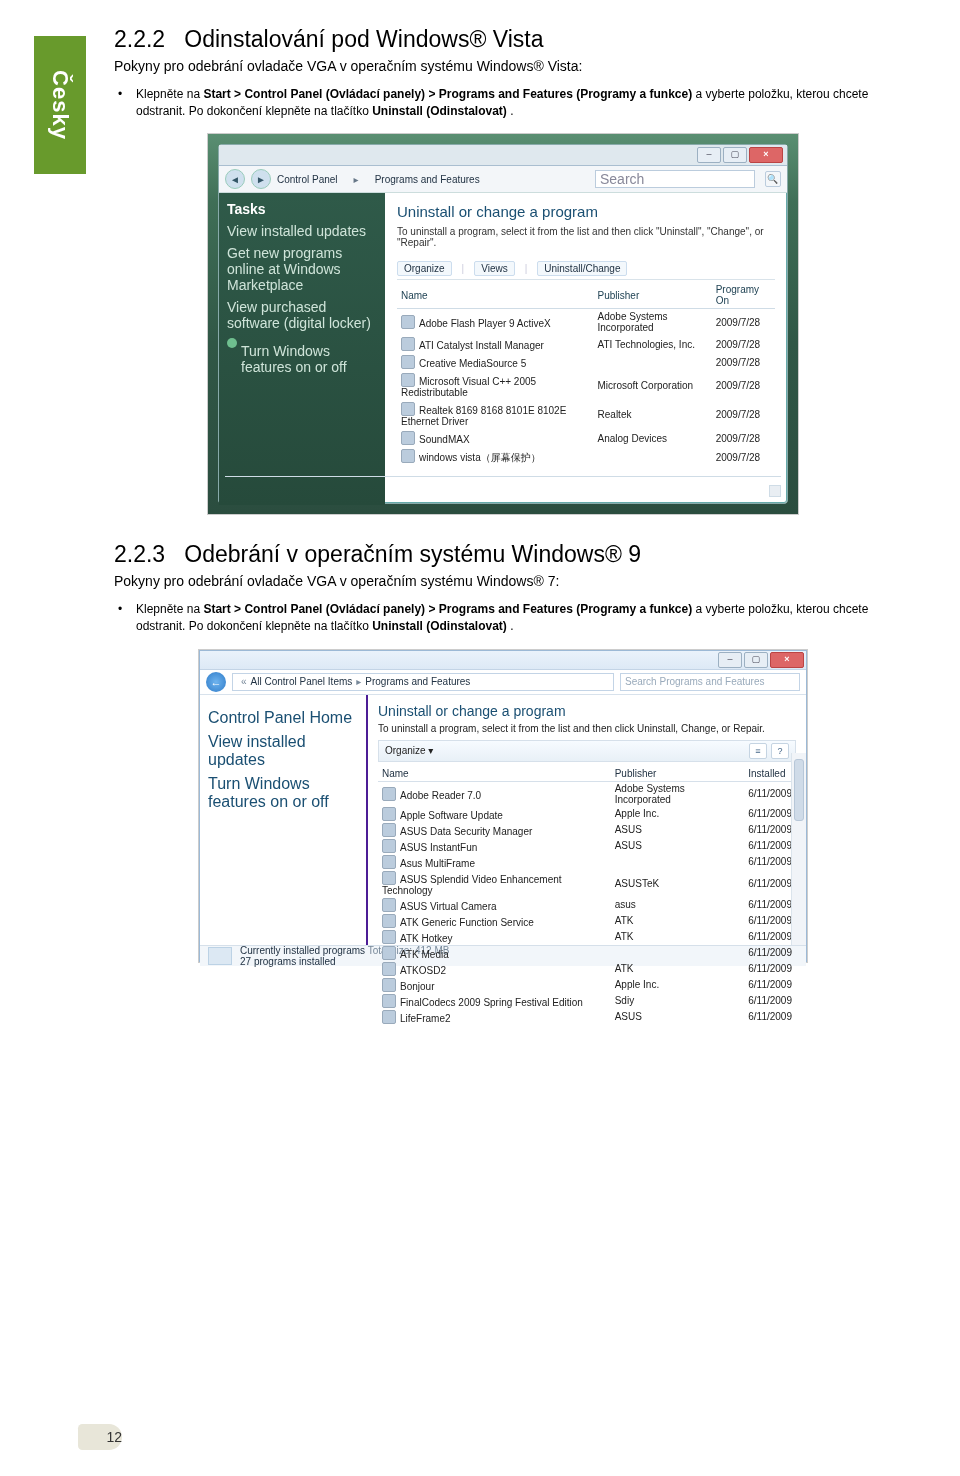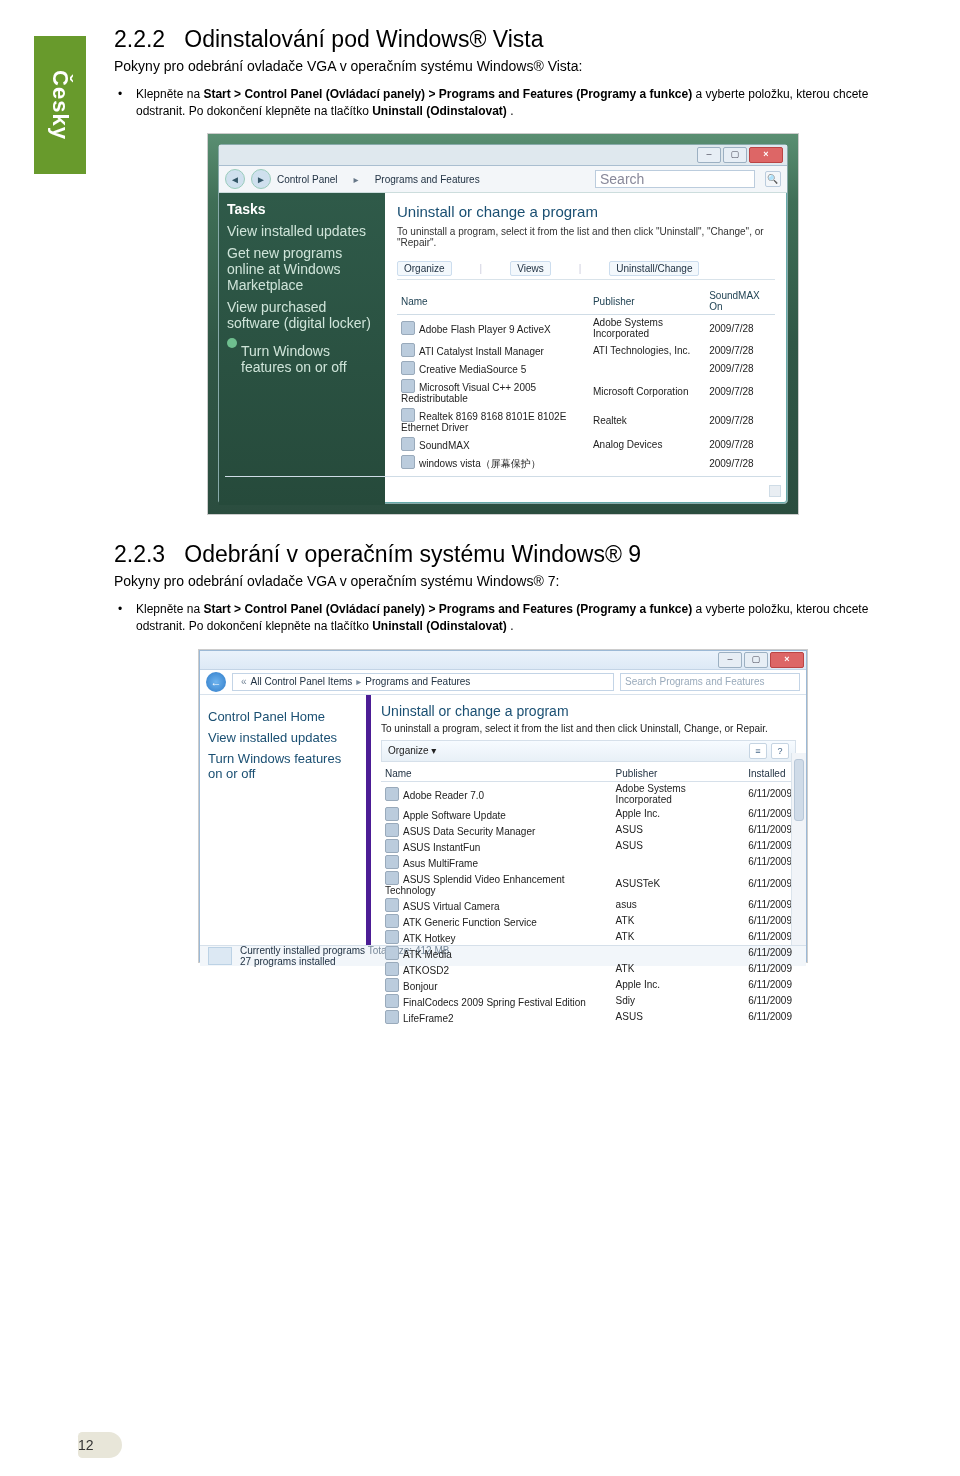--- a/index.html
+++ b/index.html
@@ -1,19 +1,19 @@
 <!DOCTYPE html>
 <html><head>
 <meta charset="utf-8">
 <style>
 html,body{margin:0;padding:0;background:#fff;font-family:Arial,Helvetica,sans-serif;color:#000}
 .page{width:960px;height:1476px;position:relative;background:#fff;overflow:hidden}
 .side-tab{position:absolute;left:34px;top:36px;width:52px;height:138px;background:#689a2c}
 .side-tab span{position:absolute;left:50%;top:50%;transform:translate(-50%,-50%) rotate(90deg);color:#fff;font-weight:bold;font-size:22px;letter-spacing:1px}
-.page-num{position:absolute;left:78px;bottom:18px;width:44px;height:26px;background:#e8e6d9;border-radius:6px 18px 18px 6px;text-align:left;font-size:14px;line-height:26px;color:#333}
+.page-num{position:absolute;left:78px;bottom:26px;width:44px;height:26px;background:#e8e6d9;border-radius:6px 18px 18px 6px;text-align:right;font-size:14px;line-height:26px;color:#333}
 .body-col{position:absolute;left:114px;top:26px;right:68px}
 h2{font-size:23px;font-weight:normal;margin:0 0 4px 0}
 h2.spaced{margin-top:26px}
 p.lead{font-size:14px;margin:0 0 10px 0;line-height:1.35}
 ul.bul{list-style:none;padding:0;margin:0 0 14px 0}
 ul.bul li{position:relative;padding-left:22px;font-size:12px;line-height:1.4;margin-bottom:6px}
 ul.bul li::before{content:"•";position:absolute;left:4px;top:0}
 b{font-weight:bold}
 
 
@@ -34,21 +34,21 @@
 .split{display:flex;height:calc(100% - 46px)}
 .side{width:150px;background:linear-gradient(#2f5a49,#264a3b);color:#cfe4d9;font-size:14px;padding:8px 8px}
 .side .hd{color:#fff;font-weight:bold;margin-bottom:6px}
 .side a{display:block;color:#cfe4d9;margin:6px 0}
 .side .bullet{display:flex;gap:4px;align-items:flex-start}
 .side .dot{width:10px;height:10px;border-radius:50%;background:#6fbf8f;margin-top:1px;flex:none}
 
 .main{flex:1;padding:10px 12px;font-size:10px;color:#222}
 .main h4{color:#1a4f72;font-size:15px;margin:0 0 6px 0;font-weight:normal}
 .main .sub{color:#333;margin-bottom:10px}
-.tool{display:flex;align-items:center;gap:28px;padding:3px 0;border-bottom:1px solid #d9e3ea;margin-bottom:8px}
+.tool{display:flex;align-items:center;gap:10px;padding:3px 0;border-bottom:1px solid #d9e3ea;margin-bottom:2px}
 .tool span{color:#234}
 .tool .btn{padding:1px 6px;border:1px solid #cde;background:#f3f8fc;border-radius:2px}
 .tool .pipe{color:#ccd}
 
 .tbl{width:100%;font-size:10px;border-collapse:collapse}
 .tbl th{text-align:left;color:#245;padding:2px 4px;border-bottom:1px solid #cfdce6;font-weight:normal}
 .tbl td{padding:2px 4px;color:#222}
 .ico{display:inline-block;width:12px;height:12px;background:#bcd;border:1px solid #9ab;margin-right:4px;vertical-align:-2px;border-radius:2px}
 
 .shotrule{position:absolute;left:6px;right:6px;bottom:18px;height:8px;border-top:1px solid #cfdce6}
@@ -58,21 +58,21 @@
 .shot2{width:608px;height:312px;position:relative;background:#f6f6f6}
 .win7{position:absolute;inset:0;border:1px solid #9cb9d6;background:#fff}
 .w7title{height:18px;background:linear-gradient(#eaf2fb,#dde9f6);border-bottom:1px solid #c3d4e6;position:relative}
 .w7title .titlebtns{top:1px;right:2px}
 .w7nav{height:24px;border-bottom:1px solid #d8e2ec;display:flex;align-items:center;gap:6px;padding:0 6px;font-size:10px;color:#234}
 .w7nav .back{width:20px;height:20px;border-radius:50%;background:radial-gradient(#6fb4ef,#2f7bc8);display:flex;align-items:center;justify-content:center;color:#fff;font-size:11px}
 .w7nav .crumbbox{flex:1;height:16px;border:1px solid #c3d4e6;display:flex;align-items:center;padding:0 4px;gap:4px;background:#fff}
 .w7nav .crumbbox .sep{color:#789}
 .w7nav .srch{width:170px;height:16px;border:1px solid #c3d4e6;background:#fff;color:#9ab;padding:0 4px;display:flex;align-items:center}
 .w7split{display:flex;height:calc(100% - 60px)}
-.w7side{width:150px;border-right:5px solid #4c1d95;padding:8px;font-size:13px;color:#1a4f72}
+.w7side{width:150px;border-right:2px solid #4c1d95;padding:8px;font-size:16px;color:#1a4f72}
 .w7side a{display:block;color:#1a4f72;margin:6px 0}
 .w7main{flex:1;padding:8px 10px;font-size:10px;color:#222;position:relative}
 .w7main h4{color:#1a4f72;font-size:14px;margin:0 0 4px 0;font-weight:normal}
 .orgbar{height:20px;border:1px solid #d6e0ea;background:linear-gradient(#f7fbff,#e8f0f7);display:flex;align-items:center;padding:0 6px;margin:6px 0 4px;gap:4px}
 .orgbar .r{margin-left:auto;display:flex;gap:4px}
 .orgbar .ib{width:16px;height:14px;border:1px solid #c5d4e2;background:#fff;border-radius:2px;display:flex;align-items:center;justify-content:center;font-size:9px;color:#468}
 .w7tbl{width:100%;border-collapse:collapse;font-size:10px}
 .w7tbl th{text-align:left;padding:2px 4px;border-bottom:1px solid #d6e0ea;color:#234;font-weight:normal}
 .w7tbl td{padding:1px 4px}
 .status{height:20px;border-top:1px solid #d6e0ea;background:#f2f6fa;display:flex;align-items:center;padding:0 8px;gap:8px;color:#234;font-size:10px}
@@ -148,21 +148,21 @@
      <span class="pipe">|</span>
      <span class="btn">Views</span>
      <span class="pipe">|</span>
      <span class="btn">Uninstall/Change</span>
     </div>
     <table class="tbl">
      <tbody>
                   <tr>
       <th>Name</th>
       <th>Publisher</th>
-      <th>SoundMAX On</th>
+      <th>Programy On</th>
      </tr>
      </tbody>
                 <tbody id="vista-rows">
                   <tr>
                     <td><span class="ico"></span>Adobe Flash Player 9 ActiveX</td>
                     <td>Adobe Systems Incorporated</td>
                     <td>2009/7/28</td>
                   </tr>
                   <tr>
                     <td><span class="ico"></span>ATI Catalyst Install Manager</td>

